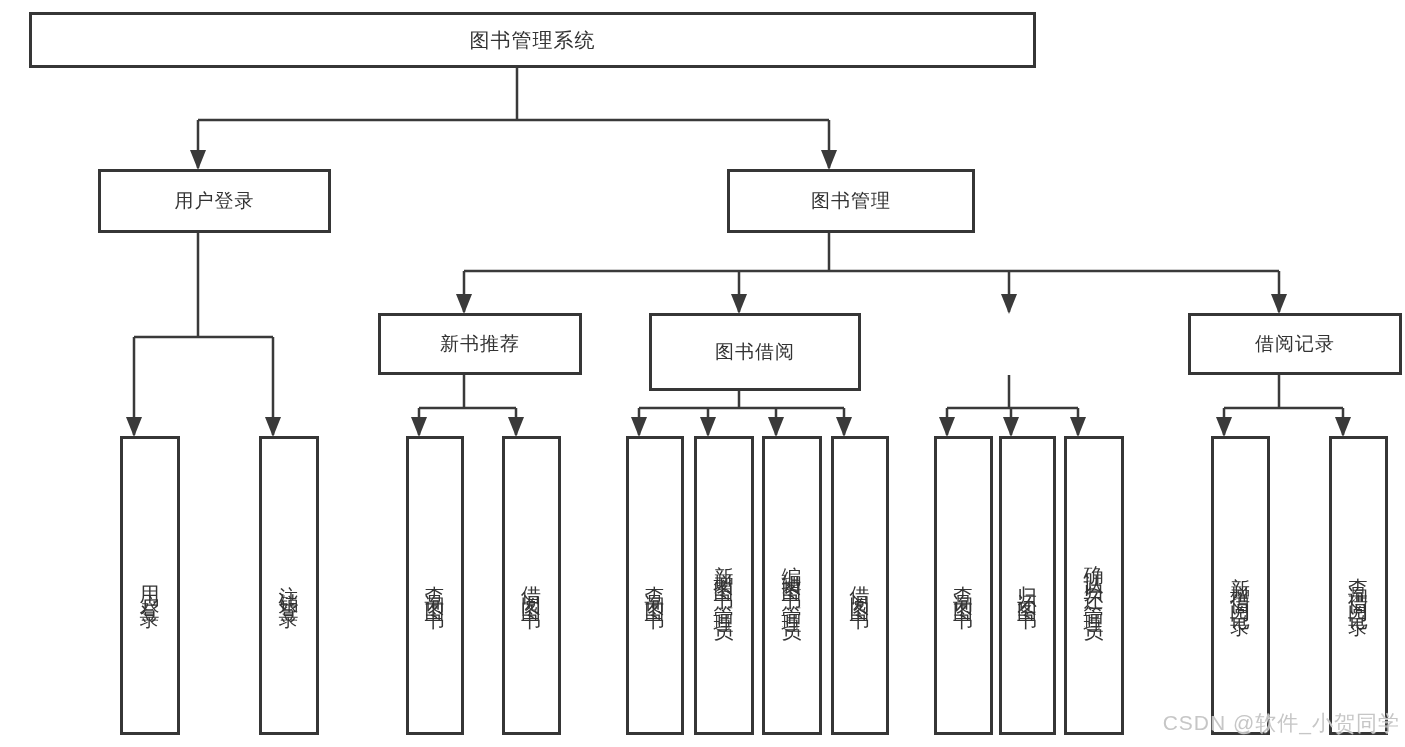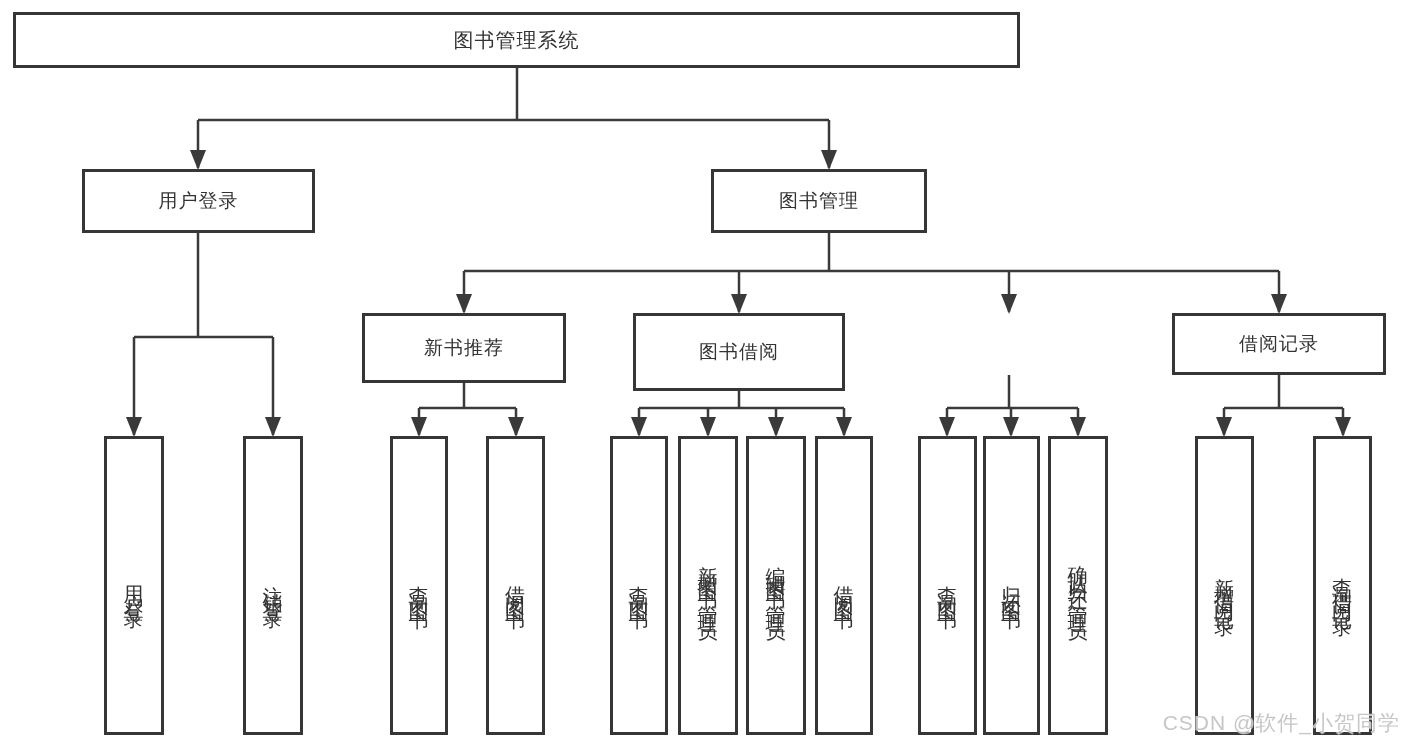--- a/index.html
+++ b/index.html
@@ -14,20 +14,21 @@
   .box{
     position:absolute;
     box-sizing:border-box;
     background:#ffffff;
     border:3px solid #363636;
     display:flex;
     align-items:center;
     justify-content:center;
     color:#333333;
     text-align:center;
+    margin-left:16px;
   }
   .box.h-label{font-size:19px;letter-spacing:1px;}
   .box.root-box{font-size:20px;letter-spacing:1px;}
   .box.leaf{
     writing-mode:vertical-rl;
     text-orientation:mixed;
     font-size:20px;
     letter-spacing:8px;
     line-height:1;
     padding:6px 0;
@@ -92,23 +93,23 @@
       <polygon points="1070,417 1086,417 1078,437"></polygon>
 
       <polygon points="1216,417 1232,417 1224,437"></polygon>
       <polygon points="1335,417 1351,417 1343,437"></polygon>
     </g>
   </svg>
 
   <div class="box root-box" style="left:13px;top:12px;width:1007px;height:56px">图书管理系统</div>
 
   <div class="box h-label" style="left:82px;top:169px;width:233px;height:64px">用户登录</div>
-  <div class="box h-label" style="left:711px;top:169px;width:216px;height:64px">图书管理</div>
+  <div class="box h-label" style="left:711px;top:169px;width:248px;height:64px">图书管理</div>
 
-  <div class="box h-label" style="left:362px;top:313px;width:204px;height:70px">新书推荐</div>
+  <div class="box h-label" style="left:362px;top:313px;width:204px;height:62px">新书推荐</div>
   <div class="box h-label" style="left:633px;top:313px;width:212px;height:78px">图书借阅</div>
   <div class="box h-label" style="left:1172px;top:313px;width:214px;height:62px">借阅记录</div>
 
   <div class="box leaf" style="left:104px;top:436px;width:60px;height:299px">用户登录</div>
   <div class="box leaf" style="left:243px;top:436px;width:60px;height:299px">注销登录</div>
 
   <div class="box leaf" style="left:390px;top:436px;width:58px;height:299px">查询图书</div>
   <div class="box leaf" style="left:486px;top:436px;width:59px;height:299px">借阅图书</div>
 
   <div class="box leaf" style="left:610px;top:436px;width:58px;height:299px">查询图书</div>

